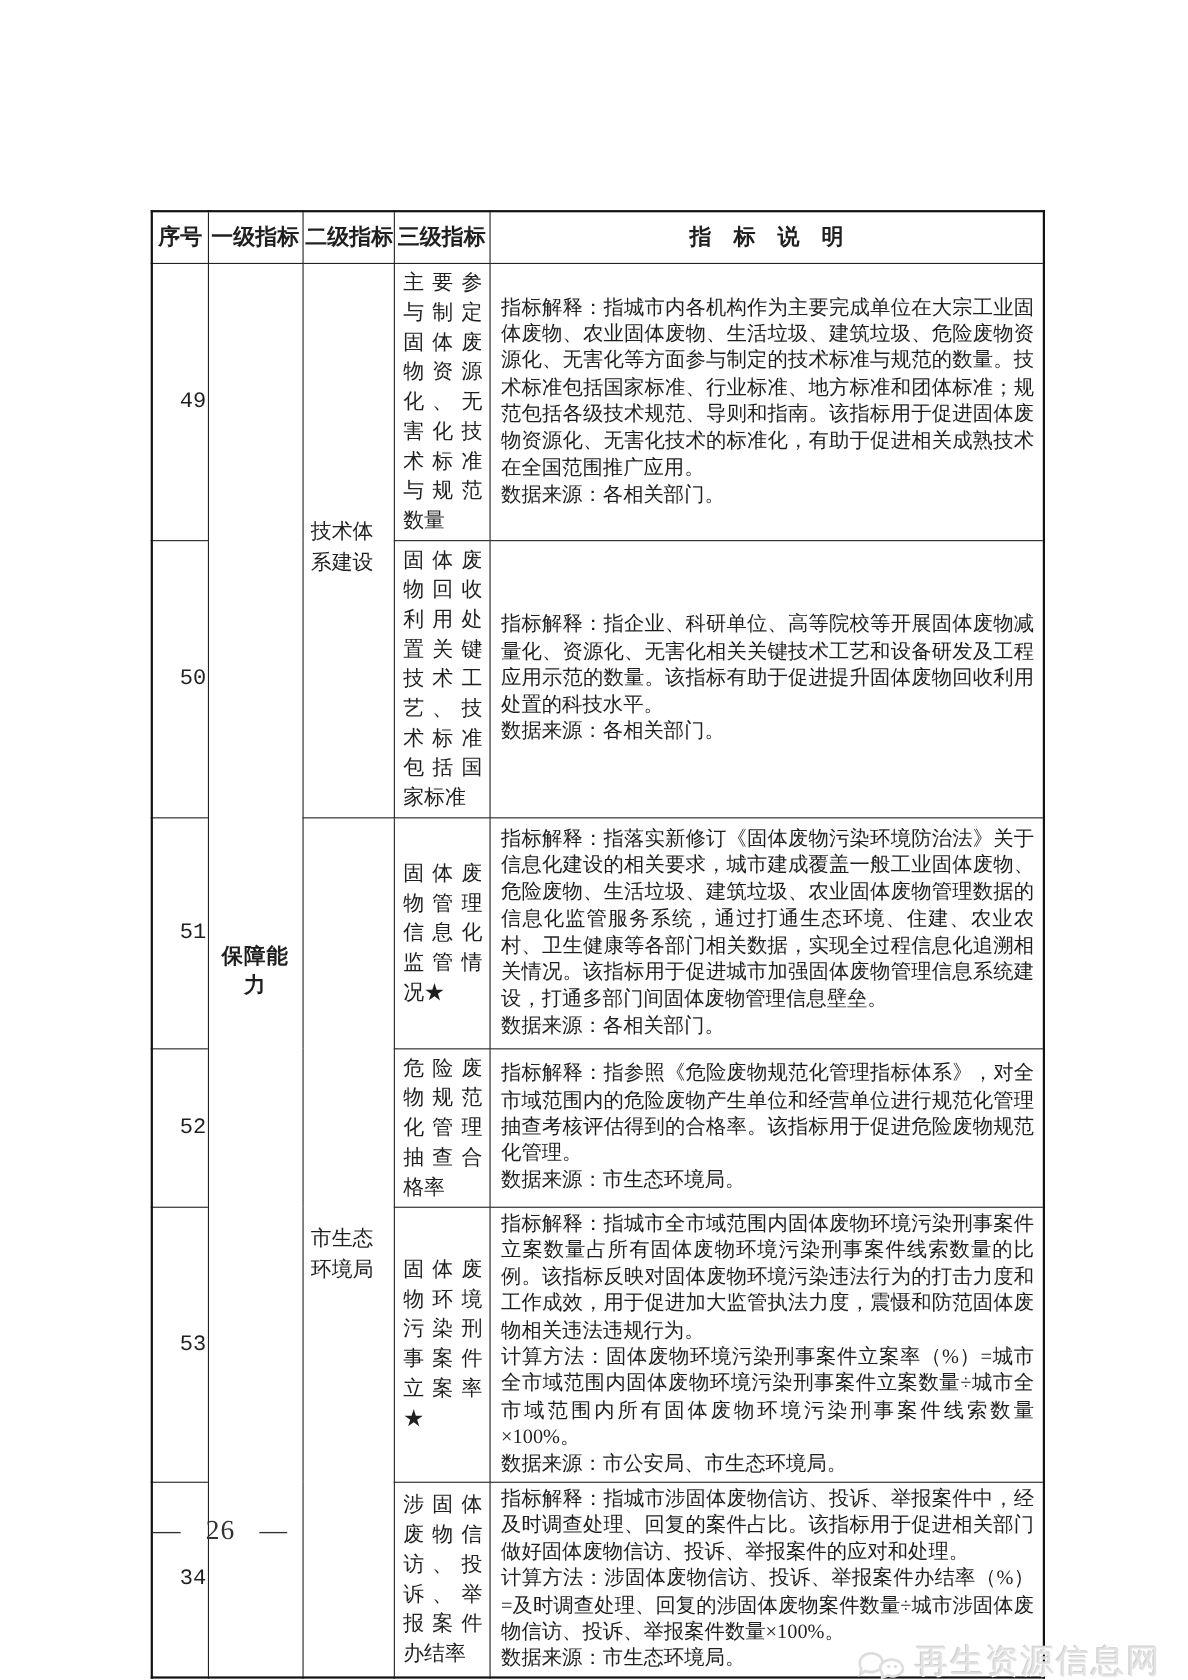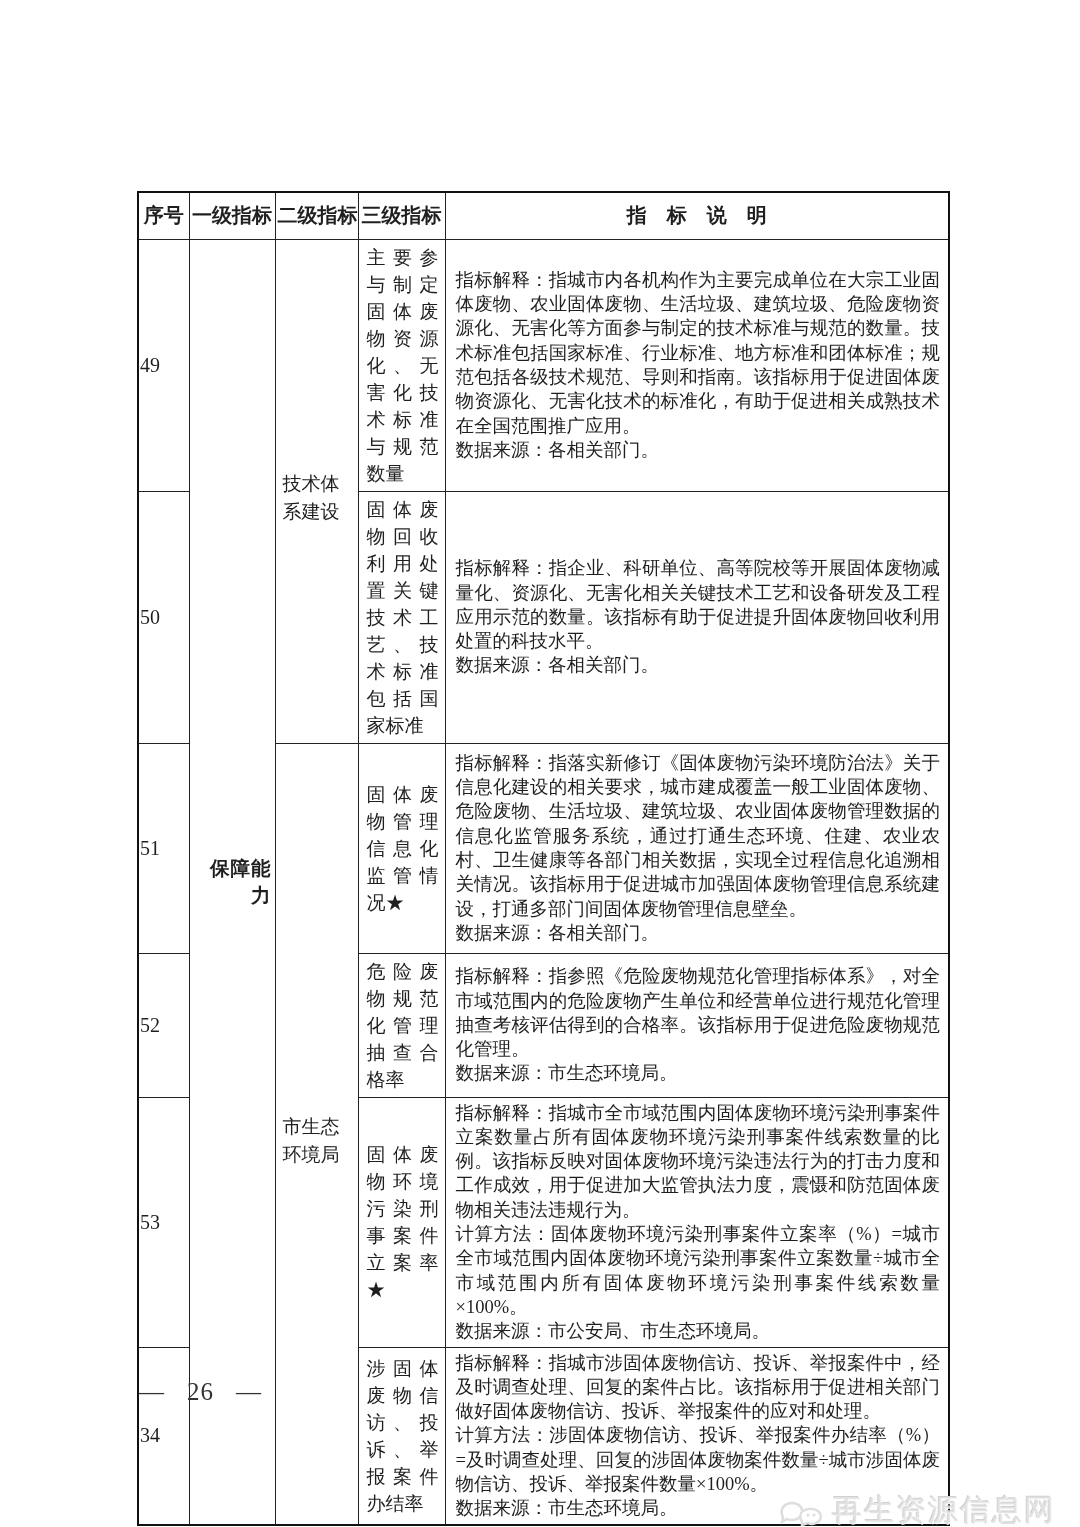--- a/index.html
+++ b/index.html
@@ -33,25 +33,25 @@
   tr.h-r51{height:210px;}
   tr.h-r52{height:125px;}
   tr.h-r53{height:250px;}
   tr.h-r54{height:175px;}
 
   th.hd{
     font-size:20px;font-weight:bold;text-align:center;
     padding:2px;white-space:nowrap;
   }
   td.no{
-    font-size:20px;text-align:left;
-    font-family:Liberation Serif, serif;
+    font-size:20px;text-align:right;
+    font-family:Liberation Mono, monospace;
   }
   td.lv1{
-    font-size:19.5px;font-weight:bold;text-align:right;
+    font-size:19.5px;font-weight:bold;text-align:center;
     padding:2px 3px;letter-spacing:1px;
   }
   td.lv2{
     font-size:19px;text-align:left;
     padding:16px 4px 2px 7px;line-height:28px;
   }
   td.lv3{
     font-size:19px;text-align:justify;text-justify:inter-character;
     padding:4px 6px 4px 8px;line-height:27px;
   }

